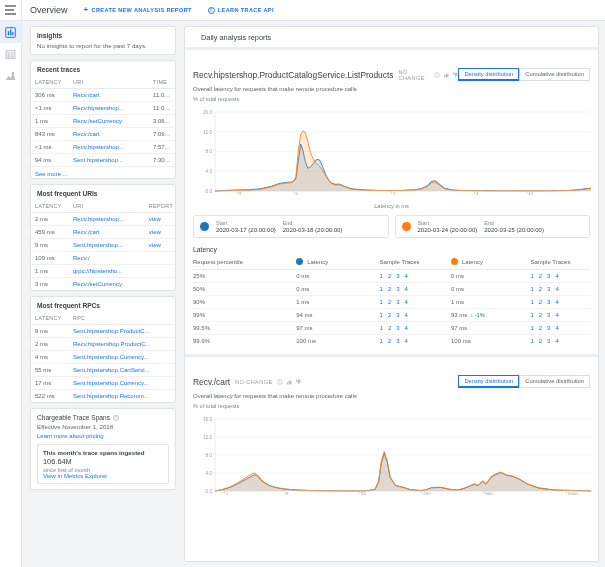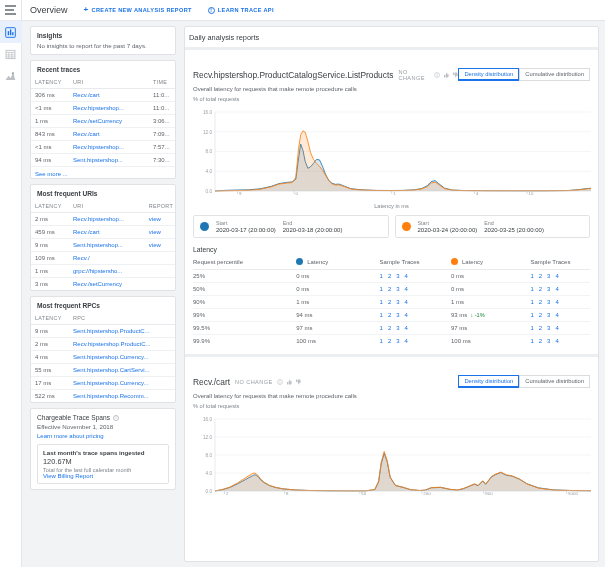--- a/index.html
+++ b/index.html
@@ -77,21 +77,21 @@
   .cts-title { display:flex; align-items:center; gap:3px; font-size:6.6px; color:#3c4043; }
   .i-circ { width:6px; height:6px; border-radius:50%; border:1px solid #bdc1c6; color:#bdc1c6; font-size:4.5px; display:inline-flex; align-items:center; justify-content:center; }
   .inner-card { border:1px solid #e0e2e5; border-radius:2px; padding:4px 5px; margin-top:5px; }
   .ic-h { font-size:6.2px; font-weight:bold; color:#3c4043; }
   .ic-v { font-size:7.4px; color:#3c4043; margin-top:1px; }
   .ic-s { font-size:5.6px; color:#80868b; margin-top:1px; }
   .ic-l { font-size:6px; color:#1a73e8; display:block; margin-top:0px; }
 
   
   .panel { background:#fff; border:1px solid #e0e2e5; border-radius:2px; height:100%; overflow:hidden; }
-  .panel-h { font-size:7.4px; color:#3c4043; padding:6px 4px 5px; }
+  .panel-h { font-size:7.4px; color:#3c4043; padding:6px 16px 5px; }
   .divider { height:3px; background:#eceff1; }
 
   .report { padding:18px 8px 0 8px; }
   .rep-head { display:flex; align-items:center; }
   .rep-name { font-size:8.4px; color:#3c4043; }
   .nochange { font-size:5.6px; color:#9aa0a6; letter-spacing:.4px; margin-left:5px; }
   .rep-icons { display:flex; gap:3px; margin-left:4px; align-items:center; color:#bdc1c6; }
   .ri { width:6px; height:6px; }
   .seg { margin-left:auto; display:flex; }
   .seg div {
@@ -320,27 +320,27 @@
         </div>
 
         <div class="card card-pad">
           <div class="cts-title">
             <span>Chargeable Trace Spans</span>
             <span class="i-circ">i</span>
           </div>
           <div class="sub" style="margin-top:2px;">Effective November 1, 2018</div>
           <a class="lnk" style="display:block;margin-top:3px;font-size:6px;">Learn more about pricing</a>
 
-
           <div class="inner-card">
-            <div class="ic-h">Last month's trace spans ingested</div>
-            <div class="ic-v">120.67M</div>
-            <div class="ic-s">Total for the last full calendar month</div>
-            <a class="ic-l">View Billing Report</a>
+            <div class="ic-h">This month's trace spans ingested</div>
+            <div class="ic-v">106.64M</div>
+            <div class="ic-s">since first of month</div>
+            <a class="ic-l">View in Metrics Explorer</a>
           </div>
+
         </div>
 
       </div>
 
       <div class="rightcol">
         <div class="panel">
           <div class="panel-h">Daily analysis reports</div>
           <div class="divider"></div>
           <div id="reports-host">
               <div class="report">

